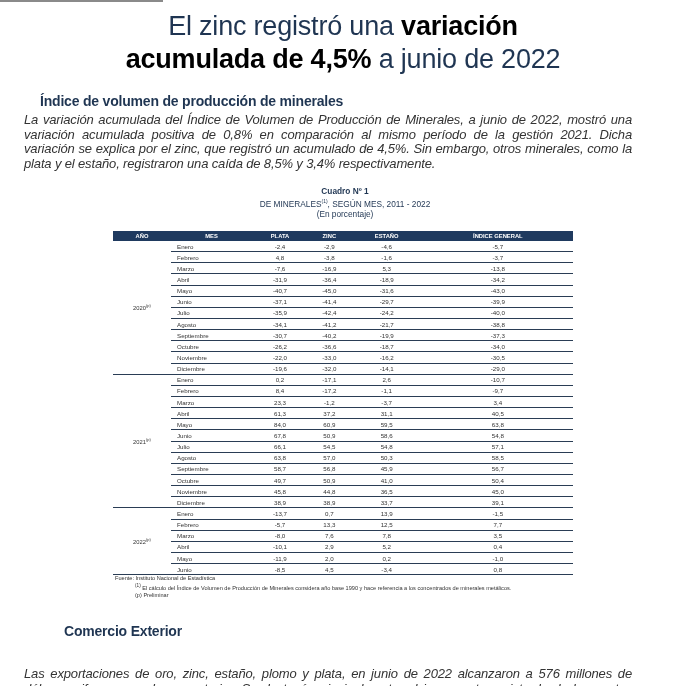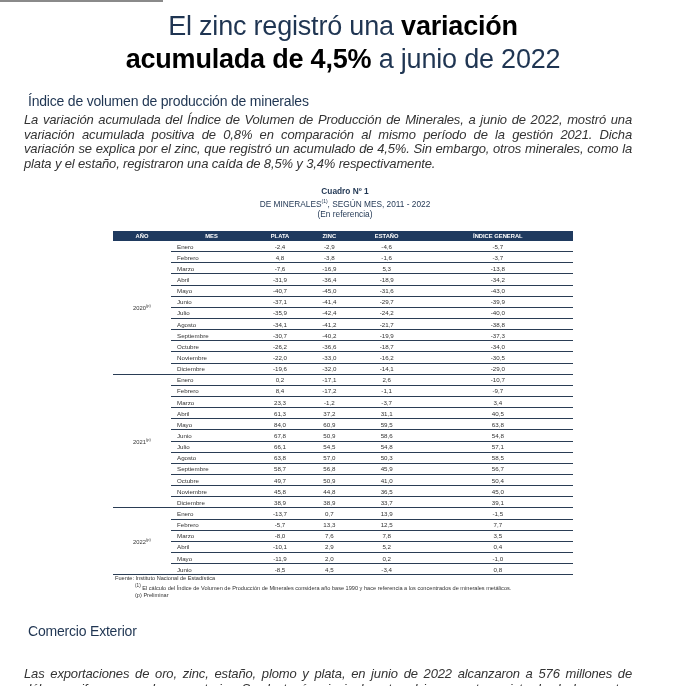--- a/index.html
+++ b/index.html
@@ -1,20 +1,20 @@
 <!DOCTYPE html>
 <html><head>
 <meta charset="utf-8">
 <style>
   html, body { margin:0; padding:0; background:#ffffff; }
   body { width:686px; height:686px; overflow:hidden; position:relative; font-family:"Liberation Sans", sans-serif; color:#1f2d3d; }
   .topline { position:absolute; left:0; top:0; width:163px; height:2px; background:#8a8a8a; }
   .title { position:absolute; left:0; top:10px; width:686px; text-align:center; font-family:"Liberation Sans", sans-serif; font-size:27px; line-height:33px; color:#1f3552; letter-spacing:-0.2px; }
   .title .hl { color:#000000; font-weight:bold; }
-  .section-h { position:absolute; left:28px; font-size:14px; font-weight:normal; color:#1f3552; letter-spacing:-0.2px; }
+  .section-h { position:absolute; left:40px; font-size:14px; font-weight:bold; color:#1f3552; letter-spacing:-0.2px; }
   .para { position:absolute; left:24px; width:608px; font-size:13px; line-height:14.5px; color:#333; text-align:justify; letter-spacing:-0.15px;font-style:italic; }
   .ctitle { position:absolute; left:110px; width:470px; top:186px; text-align:center; font-size:8.3px; line-height:10px; color:#1f3552; }
   .ctitle b { font-weight:bold; }
   .ctitle sup { font-size:5px; }
   table.data { position:absolute; left:113px; top:231px; width:460px; border-collapse:collapse; font-size:6.2px; color:#333; }
   table.data th { background:#1f3a5f; color:#fff; font-weight:bold; height:10px; padding:0; text-align:center; font-size:5.8px; }
   table.data td { height:10.15px; padding:0; text-align:center; border-bottom:1px solid #2a3d55; }
   table.data td.year { border-bottom:1px solid #2a3d55; text-align:center; font-size:5.8px; width:58px; }
   table.data td.mes { text-align:left; padding-left:6px; width:75px; }
   .fuente { position:absolute; left:115px; top:575px; font-size:5.6px; line-height:7px; color:#333; }
@@ -29,21 +29,21 @@
   <span>El zinc registró una </span><span class="hl">variación</span><br>
   <span class="hl">acumulada de 4,5%</span><span> a junio de 2022</span>
 </div>
 
 <div class="section-h" style="top:93px;">Índice de volumen de producción de minerales</div>
 <div class="para" style="top:113px;">La variación acumulada del Índice de Volumen de Producción de Minerales, a junio de 2022, mostró una variación acumulada positiva de 0,8% en comparación al mismo período de la gestión 2021. Dicha variación se explica por el zinc, que registró un acumulado de 4,5%. Sin embargo, otros minerales, como la plata y el estaño, registraron una caída de 8,5% y 3,4% respectivamente.</div>
 
 <div class="ctitle">
   <div><b>Cuadro Nº 1</b></div>
   <div><span>DE MINERALES</span><sup>(1)</sup><span>, SEGÚN MES, 2011 - 2022</span></div>
-  <div>(En referencia)</div>
+  <div>(En porcentaje)</div>
 </div>
 
 <table class="data">
   <thead>
     <tr>
       <th>AÑO</th>
       <th>MES</th>
       <th>PLATA</th>
       <th>ZINC</th>
       <th>ESTAÑO</th>
@@ -266,14 +266,14 @@
       </tr>
     </tbody>
 </table>
 
 <div class="fuente">
   <span>Fuente: Instituto Nacional de Estadística</span>
   <span class="ind"><sup>(1)</sup><span> El cálculo del Índice de Volumen de Producción de Minerales considera año base 1990 y hace referencia a los concentrados de minerales metálicos.</span></span>
   <span class="ind">(p) Preliminar</span>
 </div>
 
-<div class="section-h" style="top:623px;">Comercio Exterior</div>
+<div class="section-h" style="top:623px;margin-left:24px;">Comercio Exterior</div>
 <div class="para" style="top:643px;margin-top:24px;">Las exportaciones de oro, zinc, estaño, plomo y plata, en junio de 2022 alcanzaron a 576 millones de dólares, cifra mayor al mes anterior. Se destacó, principalmente, el incremento registrado de las ventas externas de oro. A partir de noviembre de 2020, se observa una recuperación del sector minero debido a la mayor cantidad demandada y el</div>
 
 </body></html>

